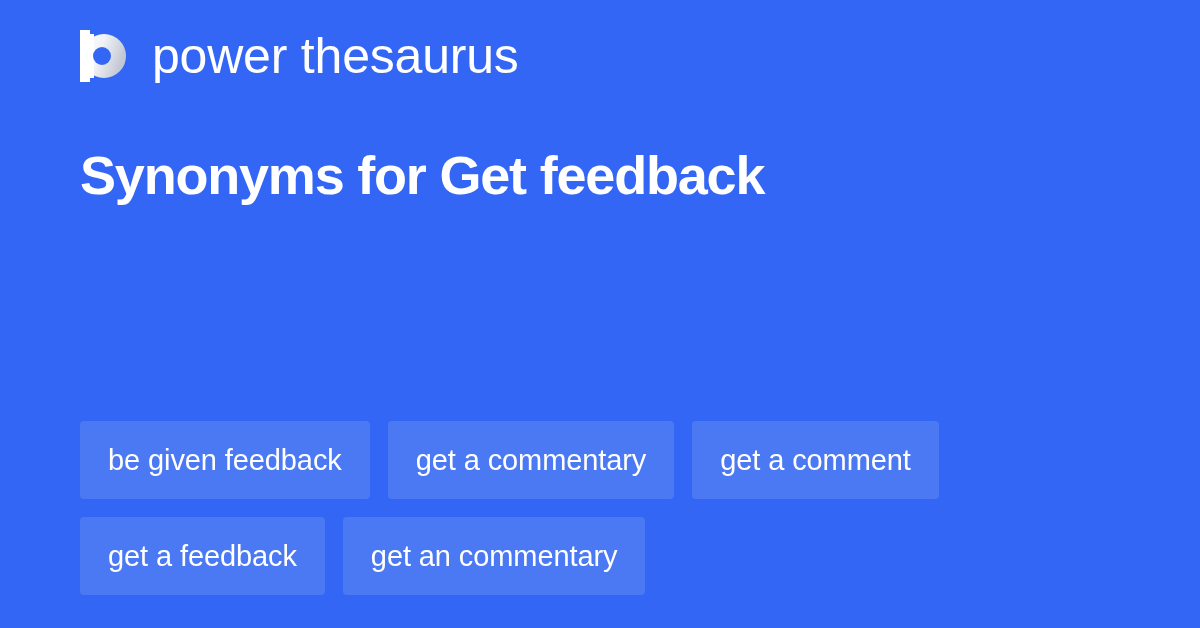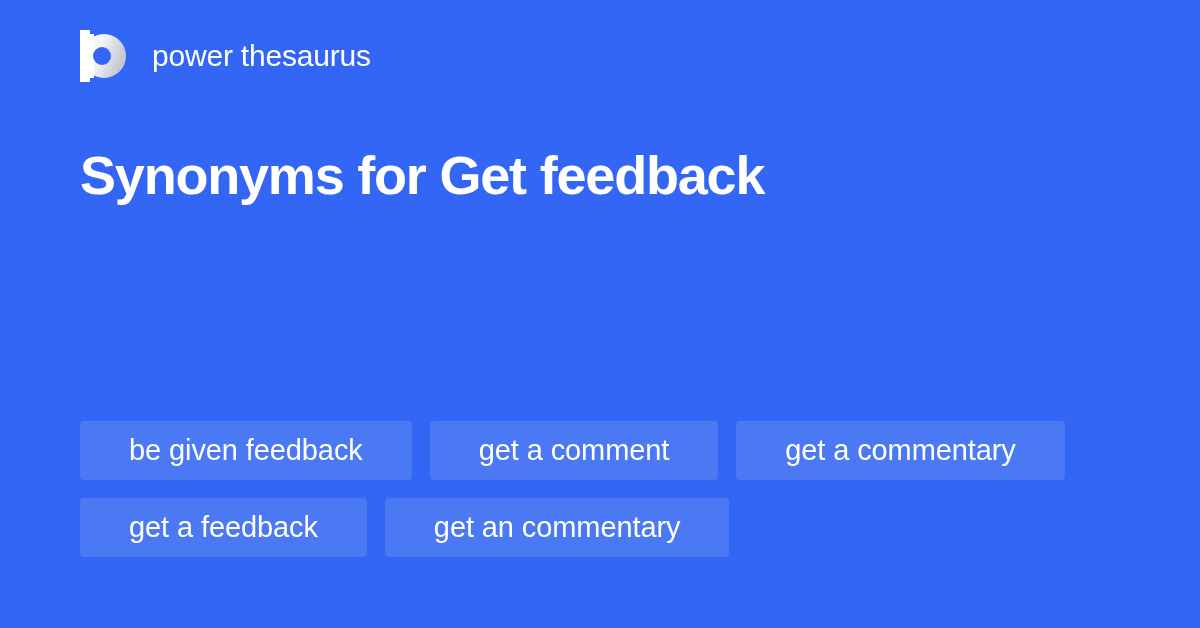--- a/index.html
+++ b/index.html
@@ -35,21 +35,21 @@
   .brand-logo {
     width: 46px;
     height: 52px;
     display: block;
     flex: 0 0 auto;
   }
 
   .brand-name {
     margin-left: 26px;
     color: #ffffff;
-    font-size: 30px;
+    font-size: 50px;
     font-weight: 400;
     letter-spacing: -0.2px;
     line-height: 1;
     white-space: nowrap;
   }
 
   
   .headline {
     position: absolute;
     left: 80px;
@@ -72,26 +72,26 @@
     display: flex;
     flex-wrap: wrap;
     gap: 18px 18px;
     align-content: flex-start;
   }
 
   .chip {
     background: #4b79f3;
     color: #ffffff;
     border-radius: 4px;
-    height: 59px;
+    height: 78px;
     box-sizing: border-box;
     display: flex;
     align-items: center;
     justify-content: center;
-    padding: 0 49px;
+    padding: 0 28px;
     font-size: 29px;
     font-weight: 400;
     line-height: 1;
     white-space: nowrap;
     letter-spacing: -0.1px;
   }
 </style>
 </head>
 <body>
 
@@ -115,19 +115,19 @@
 
       <circle cx="22" cy="26" r="9" fill="#3366f4"></circle>
     </svg>
     <div class="brand-name">power thesaurus</div>
   </div>
 
   <h1 class="headline">Synonyms for Get feedback</h1>
 
   <div class="chips">
     <div class="chip">be given feedback</div>
+    <div class="chip">get a commentary</div>
     <div class="chip">get a comment</div>
-    <div class="chip">get a commentary</div>
     <div class="chip">get a feedback</div>
     <div class="chip">get an commentary</div>
   </div>
 
 </div>
 
 </body></html>

